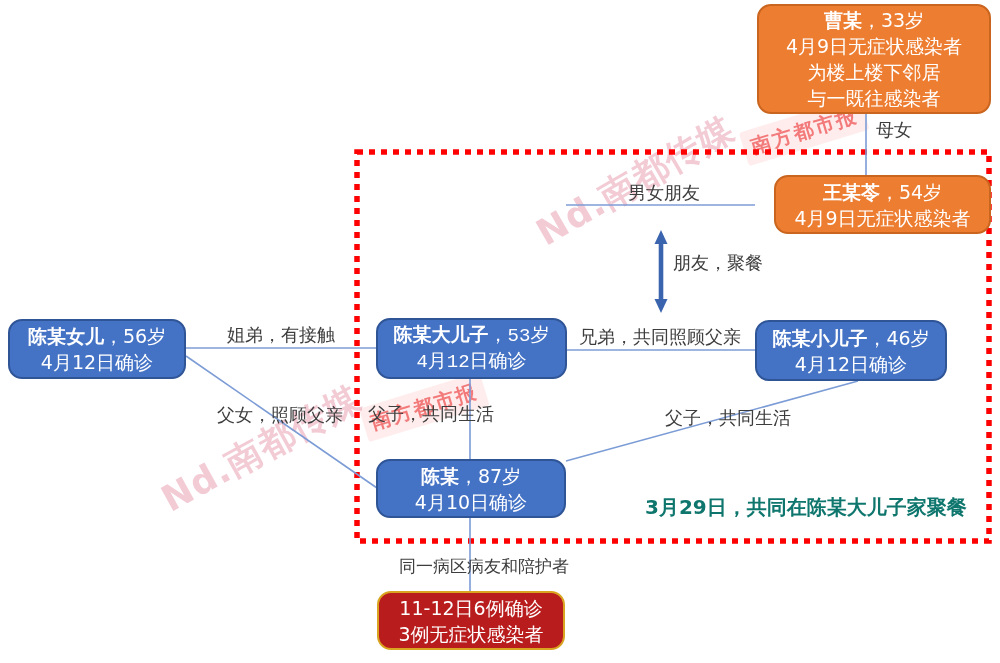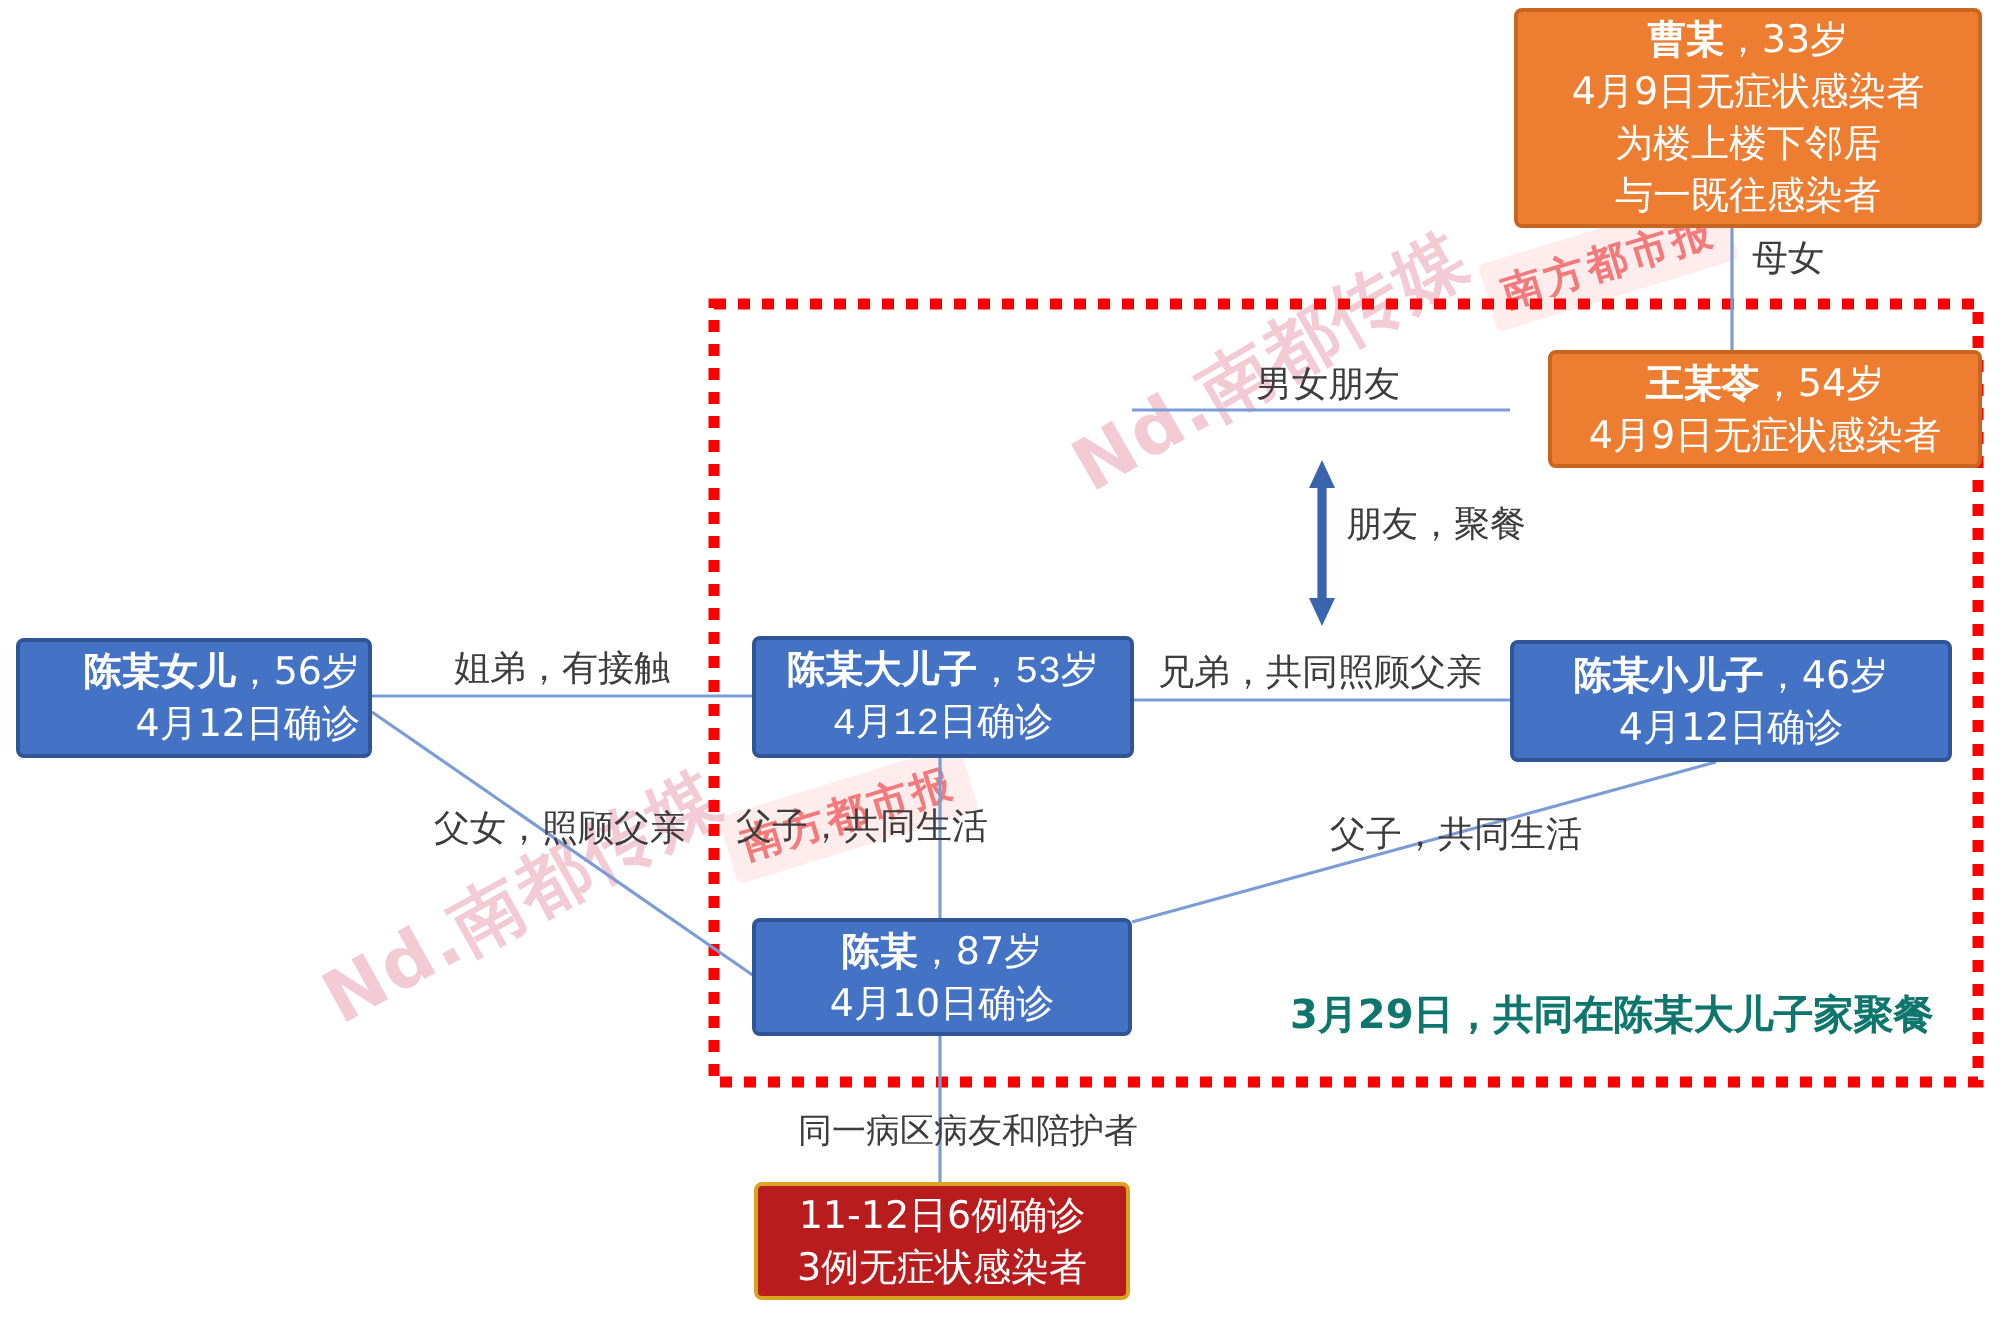--- a/index.html
+++ b/index.html
@@ -6,21 +6,21 @@
   #canvas{
     position:relative;width:1000px;height:663px;background:#ffffff;overflow:hidden;
     font-family:"DejaVu Sans","Liberation Sans",sans-serif;
   }
   
   .wm-layer{position:absolute;inset:0;z-index:1;pointer-events:none;}
   #connectors{position:absolute;inset:0;z-index:2;}
   .node,.edge-label,.red-note{position:absolute;z-index:3;text-align:right;}
   
   .node{
-    border-radius:4px;color:#ffffff;display:flex;flex-direction:column;
+    border-radius:14px;color:#ffffff;display:flex;flex-direction:column;
     align-items:center;justify-content:center;text-align:center;
     font-size:19px;line-height:26px;box-sizing:border-box;padding:2px 4px;
     white-space:nowrap;
   }
   .node.orange{background:#ED7D31;border:2px solid #C9651E;}
   .node.blue{background:#4472C4;border:2px solid #2F5597;}
   .node.yellow{background:#b91c1c;border:2px solid #D9A420;}
   .node b{font-weight:bold;}
   
   .edge-label{
@@ -81,31 +81,31 @@
     <div>为楼上楼下邻居</div>
     <div>与一既往感染者</div>
   </div>
 
 
   <div class="node orange" style="left:755px;top:175px;width:217px;height:59px;margin-left:19px;">
     <div><b>王某苓</b><span>，54岁</span></div>
     <div>4月9日无症状感染者</div>
   </div>
 
-  <div class="node blue" style="left:8px;top:319px;width:178px;height:60px;align-items:flex-end;">
+  <div class="node blue" style="left:8px;top:319px;width:178px;height:60px;">
     <div><b>陈某女儿</b><span>，56岁</span></div>
     <div>4月12日确诊</div>
   </div>
 
   <div class="node blue" style="left:376px;top:318px;width:191px;height:61px;font-family:Liberation Mono, monospace;">
     <div><b>陈某大儿子</b><span>，53岁</span></div>
     <div>4月12日确诊</div>
   </div>
 
-  <div class="node blue" style="left:755px;top:320px;width:221px;height:61px;">
+  <div class="node blue" style="left:755px;top:320px;width:192px;height:61px;">
     <div><b>陈某小儿子</b><span>，46岁</span></div>
     <div>4月12日确诊</div>
   </div>
 
   <div class="node blue" style="left:376px;top:459px;width:190px;height:59px;">
     <div><b>陈某</b><span>，87岁</span></div>
     <div>4月10日确诊</div>
   </div>
 
   <div class="node yellow" style="left:377px;top:591px;width:188px;height:59px;">

